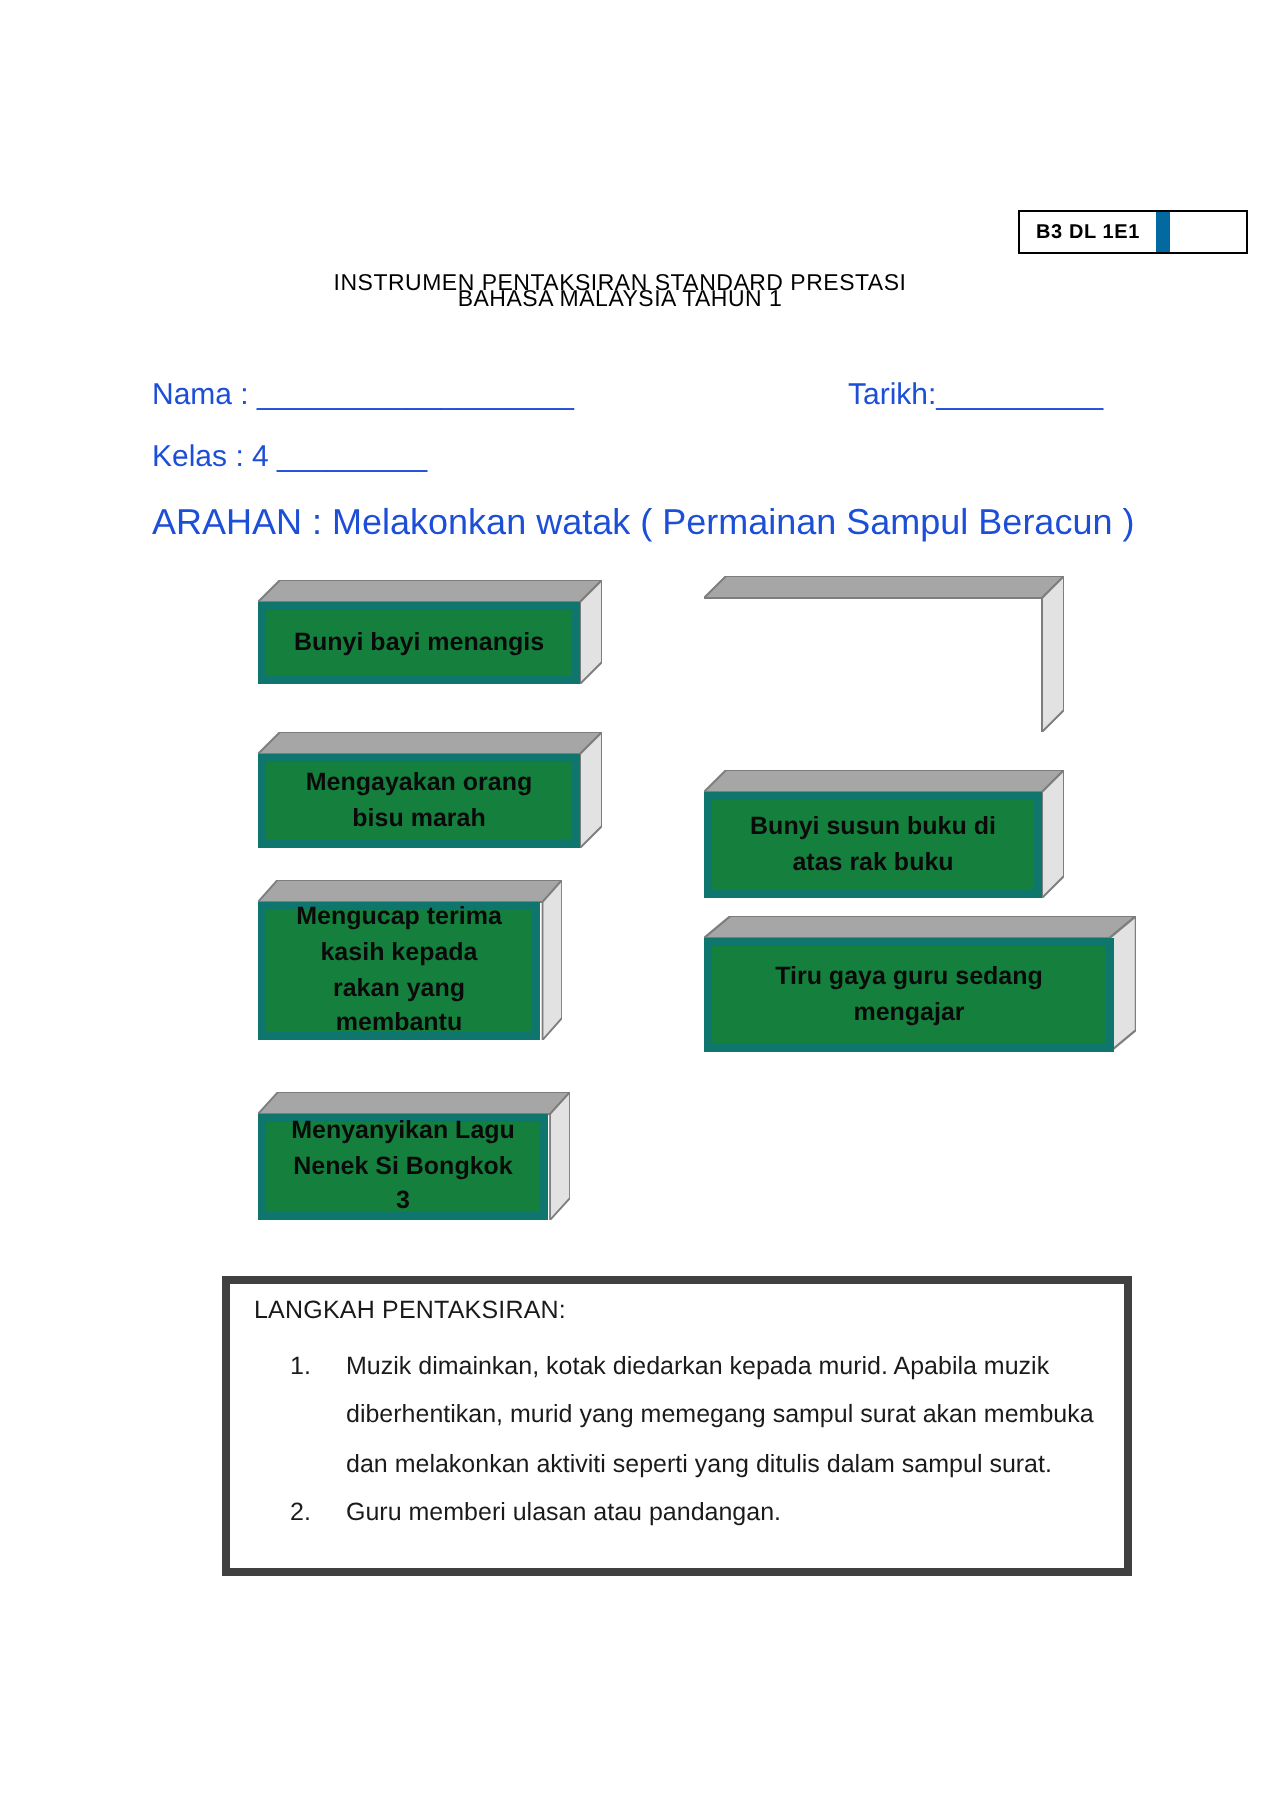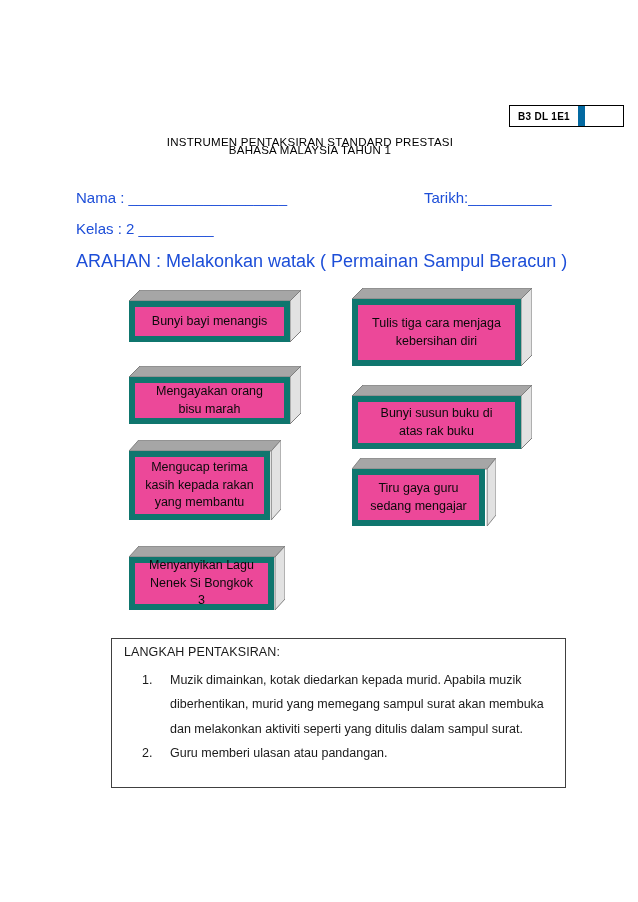--- a/index.html
+++ b/index.html
@@ -82,42 +82,42 @@
     left: 0;
     top: 0;
     width: 100%;
     height: 100%;
   }
   .cuboid .front-face {
     left: 0;
     top: 11px;
     right: 11px;
     bottom: 0;
-    background: #ec4899;
-    border: 6px solid #0f766e;
+    background: #15803d;
+    border: 4px solid #0f766e;
     box-sizing: border-box;
     display: flex;
     align-items: center;
     justify-content: center;
     text-align: center;
     font-size: 12.5px;
-    font-weight: normal;
+    font-weight: bold;
     line-height: 1.42;
     color: #0a0a0a;
     padding: 2px 10px;
   }
 
   
   .steps-panel {
     position: absolute;
     left: 111px;
     top: 638px;
     width: 455px;
     height: 150px;
-    border: 1px solid #404040;
+    border: 4px solid #404040;
     box-sizing: border-box;
     background: #ffffff;
   }
   .steps-heading {
     position: absolute;
     left: 12px;
     top: 6px;
     font-size: 12.5px;
     color: #1a1a1a;
     letter-spacing: 0.1px;
@@ -155,21 +155,21 @@
   <div class="code-box">
     <div class="code-cell-filled">B3 DL 1E1</div>
     <div class="code-cell-empty"></div>
   </div>
 
   <div class="title-line title-1">INSTRUMEN PENTAKSIRAN STANDARD PRESTASI</div>
   <div class="title-line title-2">BAHASA MALAYSIA TAHUN 1</div>
 
   <div class="field-row f-nama">Nama : ___________________</div>
   <div class="field-row f-tarikh">Tarikh:__________</div>
-  <div class="field-row f-kelas">Kelas : 2 _________</div>
+  <div class="field-row f-kelas">Kelas : 4 _________</div>
   <div class="field-row f-arahan">ARAHAN : Melakonkan watak ( Permainan Sampul Beracun )</div>
 
   <div class="cuboid" style="left:129px; top:290px; width:172px; height:52px;">
     <svg class="top-face" viewBox="0 0 172 52" preserveAspectRatio="none">
       <polygon points="0,11 11,0 172,0 161,11" fill="#a6a6a6" stroke="#7d7d7d" stroke-width="1"></polygon>
       <polygon points="161,11 172,0 172,41 161,52" fill="#e2e2e2" stroke="#7d7d7d" stroke-width="1"></polygon>
     </svg>
     <div class="front-face">Bunyi bayi menangis</div>
   </div>
 
@@ -195,32 +195,31 @@
       <polygon points="161,11 172,0 172,53 161,64" fill="#e2e2e2" stroke="#7d7d7d" stroke-width="1"></polygon>
     </svg>
     <div class="front-face">Menyanyikan Lagu Nenek Si Bongkok 3</div>
   </div>
 
   <div class="cuboid" style="left:352px; top:288px; width:180px; height:78px;">
     <svg class="top-face" viewBox="0 0 180 78" preserveAspectRatio="none">
       <polygon points="0,11 11,0 180,0 169,11" fill="#a6a6a6" stroke="#7d7d7d" stroke-width="1"></polygon>
       <polygon points="169,11 180,0 180,67 169,78" fill="#e2e2e2" stroke="#7d7d7d" stroke-width="1"></polygon>
     </svg>
-    <div class="front-face">Tulis tiga cara menjaga kebersihan diri</div>
   </div>
 
   <div class="cuboid" style="left:352px; top:385px; width:180px; height:64px;">
     <svg class="top-face" viewBox="0 0 180 64" preserveAspectRatio="none">
       <polygon points="0,11 11,0 180,0 169,11" fill="#a6a6a6" stroke="#7d7d7d" stroke-width="1"></polygon>
       <polygon points="169,11 180,0 180,53 169,64" fill="#e2e2e2" stroke="#7d7d7d" stroke-width="1"></polygon>
     </svg>
     <div class="front-face">Bunyi susun buku di atas rak buku</div>
   </div>
 
-  <div class="cuboid" style="left:352px; top:458px; width:144px; height:68px;">
+  <div class="cuboid" style="left:352px; top:458px; width:216px; height:68px;">
     <svg class="top-face" viewBox="0 0 180 68" preserveAspectRatio="none">
       <polygon points="0,11 11,0 180,0 169,11" fill="#a6a6a6" stroke="#7d7d7d" stroke-width="1"></polygon>
       <polygon points="169,11 180,0 180,57 169,68" fill="#e2e2e2" stroke="#7d7d7d" stroke-width="1"></polygon>
     </svg>
     <div class="front-face">Tiru gaya guru sedang mengajar</div>
   </div>
 
 
   <div class="steps-panel">
     <div class="steps-heading">LANGKAH PENTAKSIRAN:</div>

